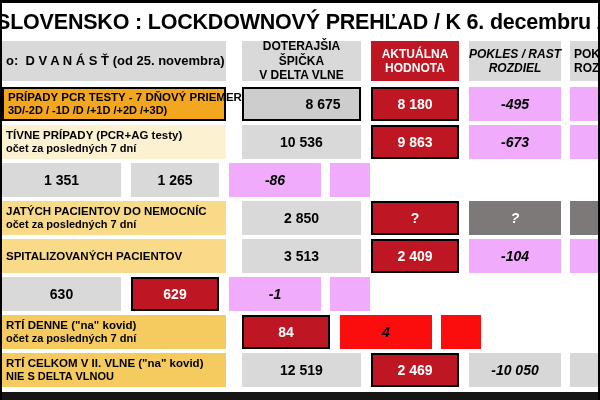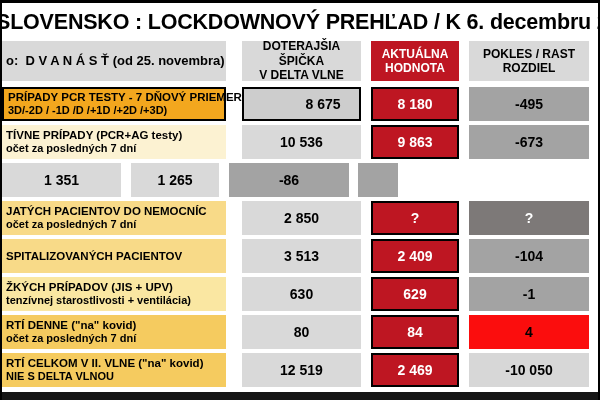--- a/index.html
+++ b/index.html
@@ -12,38 +12,38 @@
   .title{
     height:38px;display:flex;align-items:center;white-space:nowrap;
     font-size:21.5px;letter-spacing:-0.2px;margin-left:-6px;overflow:hidden;
   }
   .header-row{display:flex;height:40px;margin-bottom:6px;}
   .row{display:flex;height:34px;margin-bottom:4px;}
   .cell{box-sizing:border-box;flex:none;}
   .cell.label{width:224px;margin-right:16px;display:flex;flex-direction:column;justify-content:center;padding:2px 4px;}
   .cell.peak{width:119px;margin-right:10px;}
   .cell.current{width:88px;margin-right:10px;}
-  .cell.diff{width:120px;margin-right:9px;}
+  .cell.diff{width:92px;margin-right:9px;font-style:italic;}
   .cell.extra{width:40px;}
   .val{display:flex;align-items:center;justify-content:center;font-size:14px;}
   .hdr{display:flex;flex-direction:column;align-items:center;justify-content:center;font-size:12px;line-height:1.2;text-align:center;}
   .hdr.label{justify-content:center;align-items:flex-start;font-size:13px;white-space:pre;}
   .hdr.extra{align-items:flex-start;padding-left:4px;}
   .l1{font-size:11.5px;line-height:1.25;white-space:nowrap;}
   .l2{font-size:11px;line-height:1.25;white-space:nowrap;}
   .bordered{border:2px solid #000;}
   .bg-hdrgray{background:#D9D9D9;}
   .bg-orange{background:#F3A71E;}
   .bg-cream{background:#FCF2D2;}
   .bg-yellow{background:#F8DA88;}
   .bg-lightyellow{background:#FAE7A2;}
   .bg-gold{background:#F5CB5F;}
   .bg-red{background:#BE1622;color:#fff;}
   .bg-gray{background:#D9D9D9;color:#000;}
-  .bg-green{background:#a3a3a3;color:#000;}
+  .bg-green{background:#f0abfc;color:#000;}
   .bg-darkgray{background:#7D7978;color:#fff;}
   .bg-brightred{background:#FB0D0D;color:#000;}
   .bg-lightgray{background:#D7D7D7;color:#000;}
   .peak.bordered{background:#CDCDCD;padding-left:43px;}
   .bottom-bar{position:absolute;left:-2px;right:-2px;bottom:0;height:8px;background:#151515;}
 </style>
 </head>
 <body>
 
 <div class="app">
@@ -115,36 +115,31 @@
       <div class="l1">SPITALIZOVANÝCH PACIENTOV</div>
 
     </div>
     <div class="cell peak val bg-gray">3 513</div>
     <div class="cell current val bg-red bordered">2 409</div>
     <div class="cell diff val bg-green">-104</div>
     <div class="cell extra val bg-green"></div>
   </div>
 
   <div class="row">
-    <div class="cell label bg-lightyellow">
-      <div class="l1">ŽKÝCH PRÍPADOV (JIS + UPV)</div>
-      <div class="l2">tenzívnej starostlivosti + ventilácia)</div>
-    </div>
     <div class="cell peak val bg-gray">630</div>
     <div class="cell current val bg-red bordered">629</div>
     <div class="cell diff val bg-green">-1</div>
     <div class="cell extra val bg-green"></div>
   </div>
 
   <div class="row">
     <div class="cell label bg-gold">
       <div class="l1">RTÍ DENNE ("na" kovid)</div>
       <div class="l2">očet za posledných 7 dní</div>
     </div>
-    <div class="cell peak val bg-gray">80</div>
     <div class="cell current val bg-red bordered">84</div>
     <div class="cell diff val bg-brightred">4</div>
     <div class="cell extra val bg-brightred"></div>
   </div>
 
   <div class="row">
     <div class="cell label bg-gold">
       <div class="l1">RTÍ CELKOM V II. VLNE ("na" kovid)</div>
       <div class="l2">NIE S DELTA VLNOU</div>
     </div>

